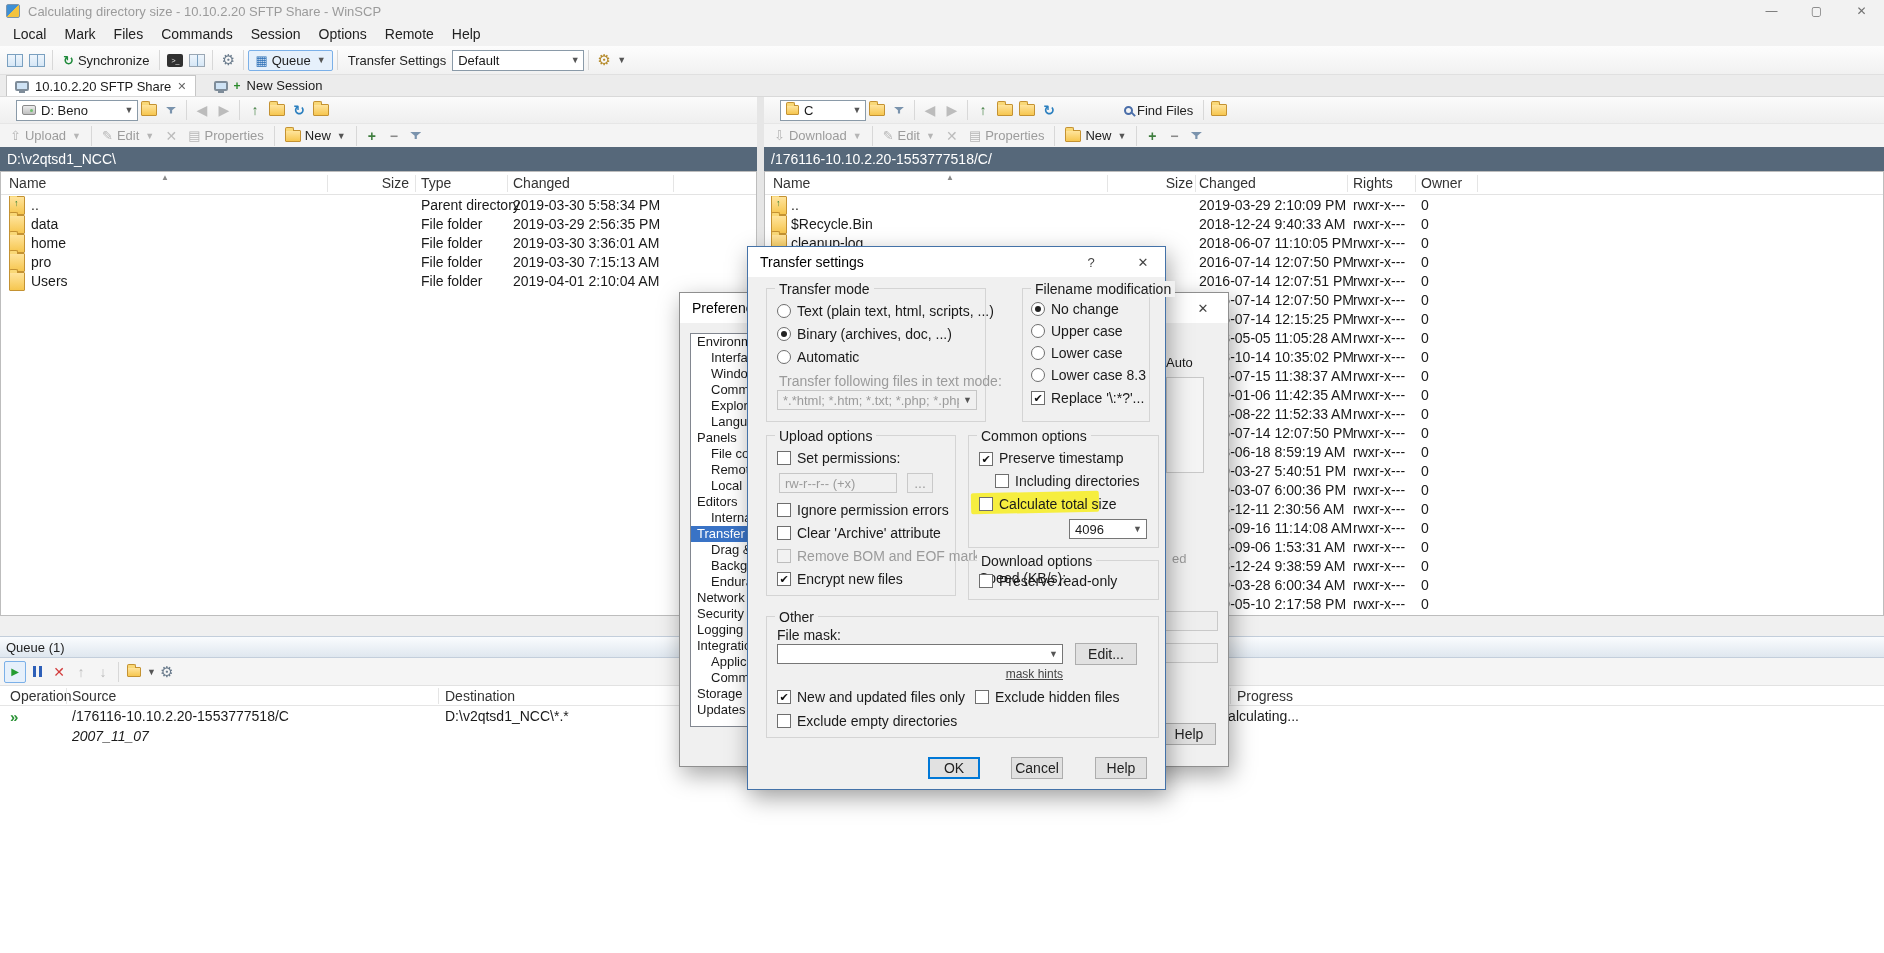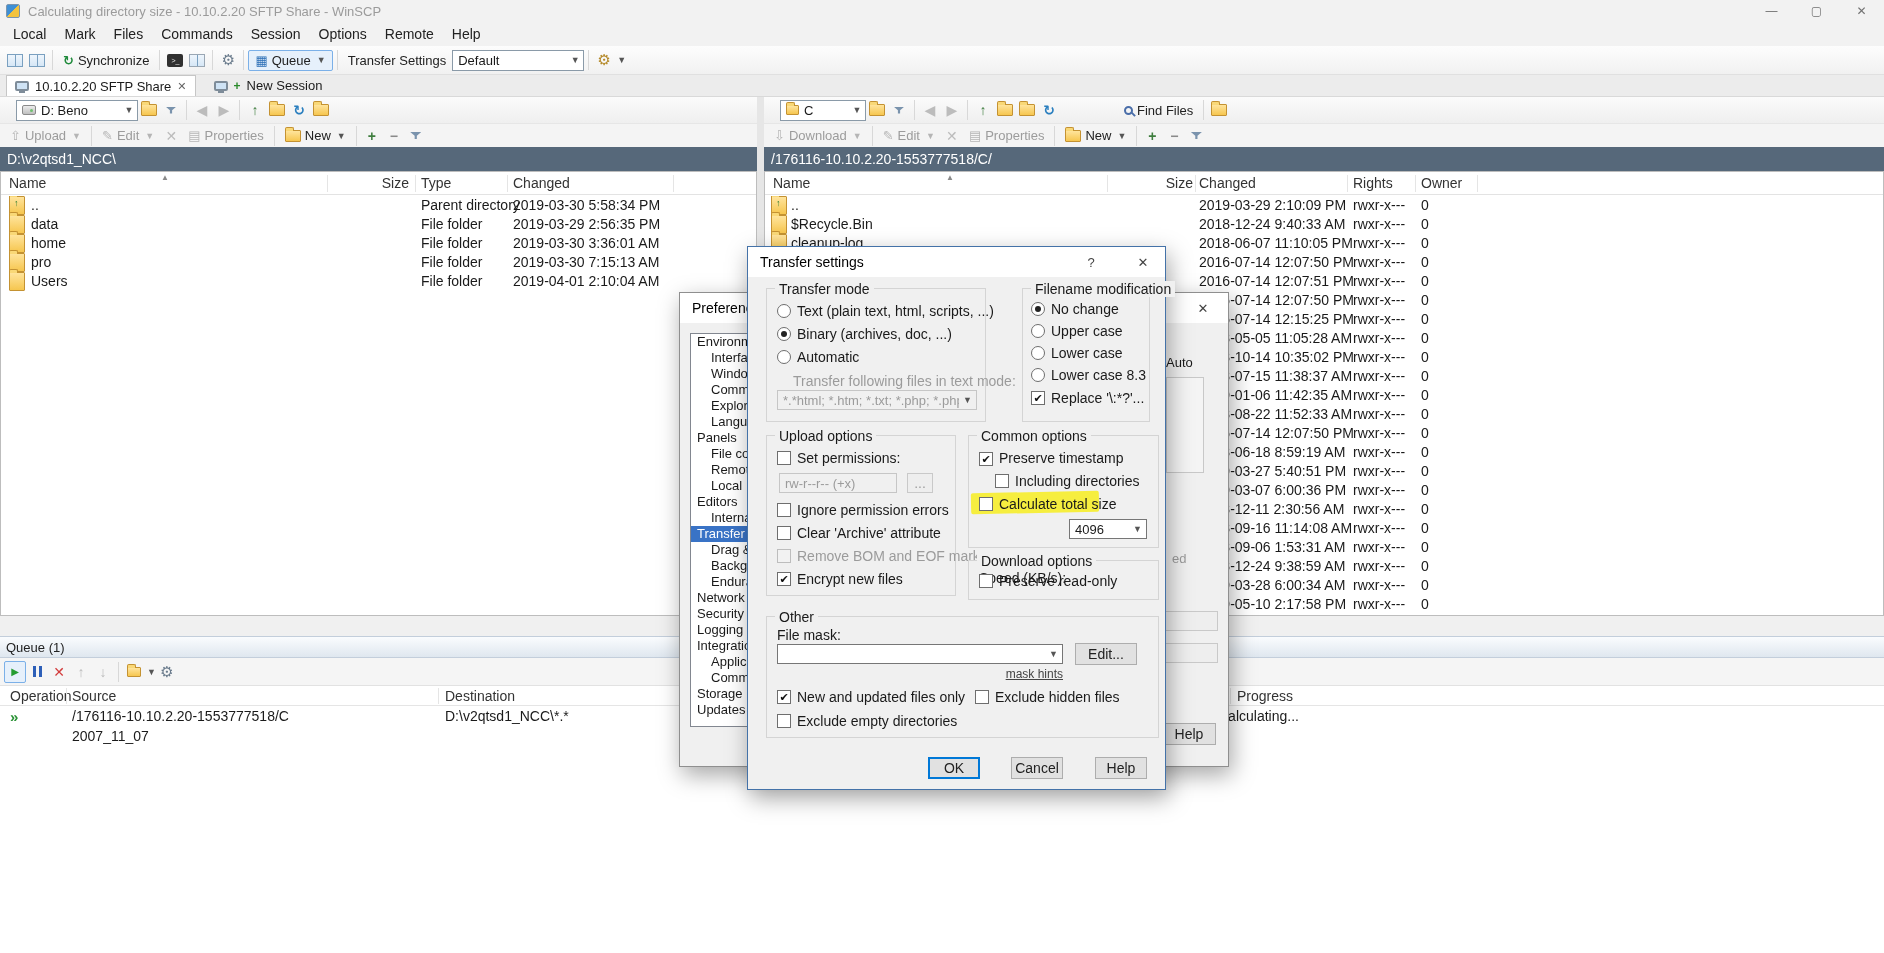--- a/index.html
+++ b/index.html
@@ -644,21 +644,21 @@
     <span class="colhdr" style="left:1237px;">Progress</span>
     <span class="vline" style="left:66px;top:2px;height:16px;"></span>
     <span class="vline" style="left:438px;top:2px;height:16px;"></span>
     <span class="vline" style="left:1230px;top:2px;height:16px;"></span>
   </div>
   <div id="queuerows">
     <span class="qcell qop" style="left:10px;top:2px;">»</span>
     <span class="qcell" style="left:72px;top:2px;">/176116-10.10.2.20-1553777518/C</span>
     <span class="qcell" style="left:445px;top:2px;">D:\v2qtsd1_NCC\*.*</span>
     <span class="qcell" style="left:1218px;top:2px;">Calculating...</span>
-    <span class="qcell" style="left:72px;top:22px;">2007_11_07</span>
+    <span class="qcell" style="left:72px;top:22px;font-style:italic;">2007_11_07</span>
   </div>
 </div>
 
 <div id="prefdlg" class="dlg">
   <div class="tbar">
     <span class="dtitle">Preferences</span>
   </div>
   <span class="dbtn" style="left:506px;width:34px;">✕</span>
   <div class="tree">
 
@@ -733,21 +733,21 @@
         <span>Text (plain text, html, scripts, ...)</span>
     </div>
     <div class="rb checked" style="left:10px;top:37px;">
       <span class="circ"></span>
         <span>Binary (archives, doc, ...)</span>
     </div>
     <div class="rb" style="left:10px;top:60px;">
       <span class="circ"></span>
         <span>Automatic</span>
     </div>
-    <span class="dlbl dis" style="left:12px;top:84px;margin-left:14px;">Transfer following files in text mode:</span>
+    <span class="dlbl dis" style="left:12px;top:84px;">Transfer following files in text mode:</span>
     <div class="fld dis" style="left:10px;top:101px;width:200px;height:20px;">
       <span style="overflow:hidden;">*.*html; *.htm; *.txt; *.php; *.php3; *.c</span>
       <span class="arrow">▼</span>
     </div>
   </div>
 
   <div class="grp" style="left:274px;top:41px;width:128px;height:134px;">
     <span class="glabel">Filename modification</span>
     <div class="rb checked" style="left:8px;top:12px;">
       <span class="circ"></span>

